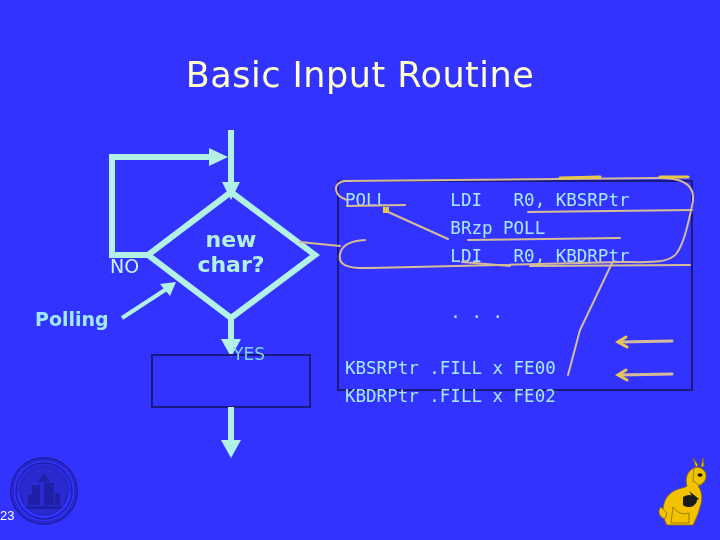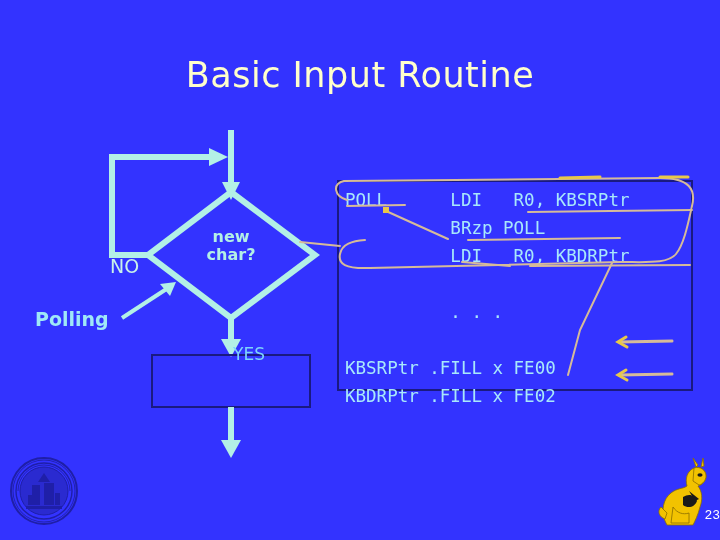--- a/index.html
+++ b/index.html
@@ -43,21 +43,21 @@
     font-family: "DejaVu Sans", sans-serif;
     font-weight: bold;
     white-space: pre;
     text-align: center;
     line-height: 1.12;
   }
   #diamond-label {
     left: 165px;
     top: 228px;
     width: 132px;
-    font-size: 16px;
+    font-size: 22px;
     color: #b3f0e6;
   }
   #read-char-label {
     left: 155px;
     top: 359px;
     width: 152px;
     font-size: 20px;
     color: #b3f0e6;
   }
   #label-no {
@@ -105,24 +105,24 @@
     white-space: pre;
     letter-spacing: 0px;
   }
 
   
   #page-number {
     position: absolute;
     left: 0;
     top: 508px;
     width: 720px;
-    text-align: right;
+    text-align: left;
     color: #ffffff;
     font-size: 13px;
-    font-family: Liberation Mono, monospace;
+    font-family: Liberation Sans, sans-serif;
   }
 
   
   #seal-logo {
     position: absolute;
     left: 8px;
     top: 455px;
     width: 72px;
     height: 72px;
   }

